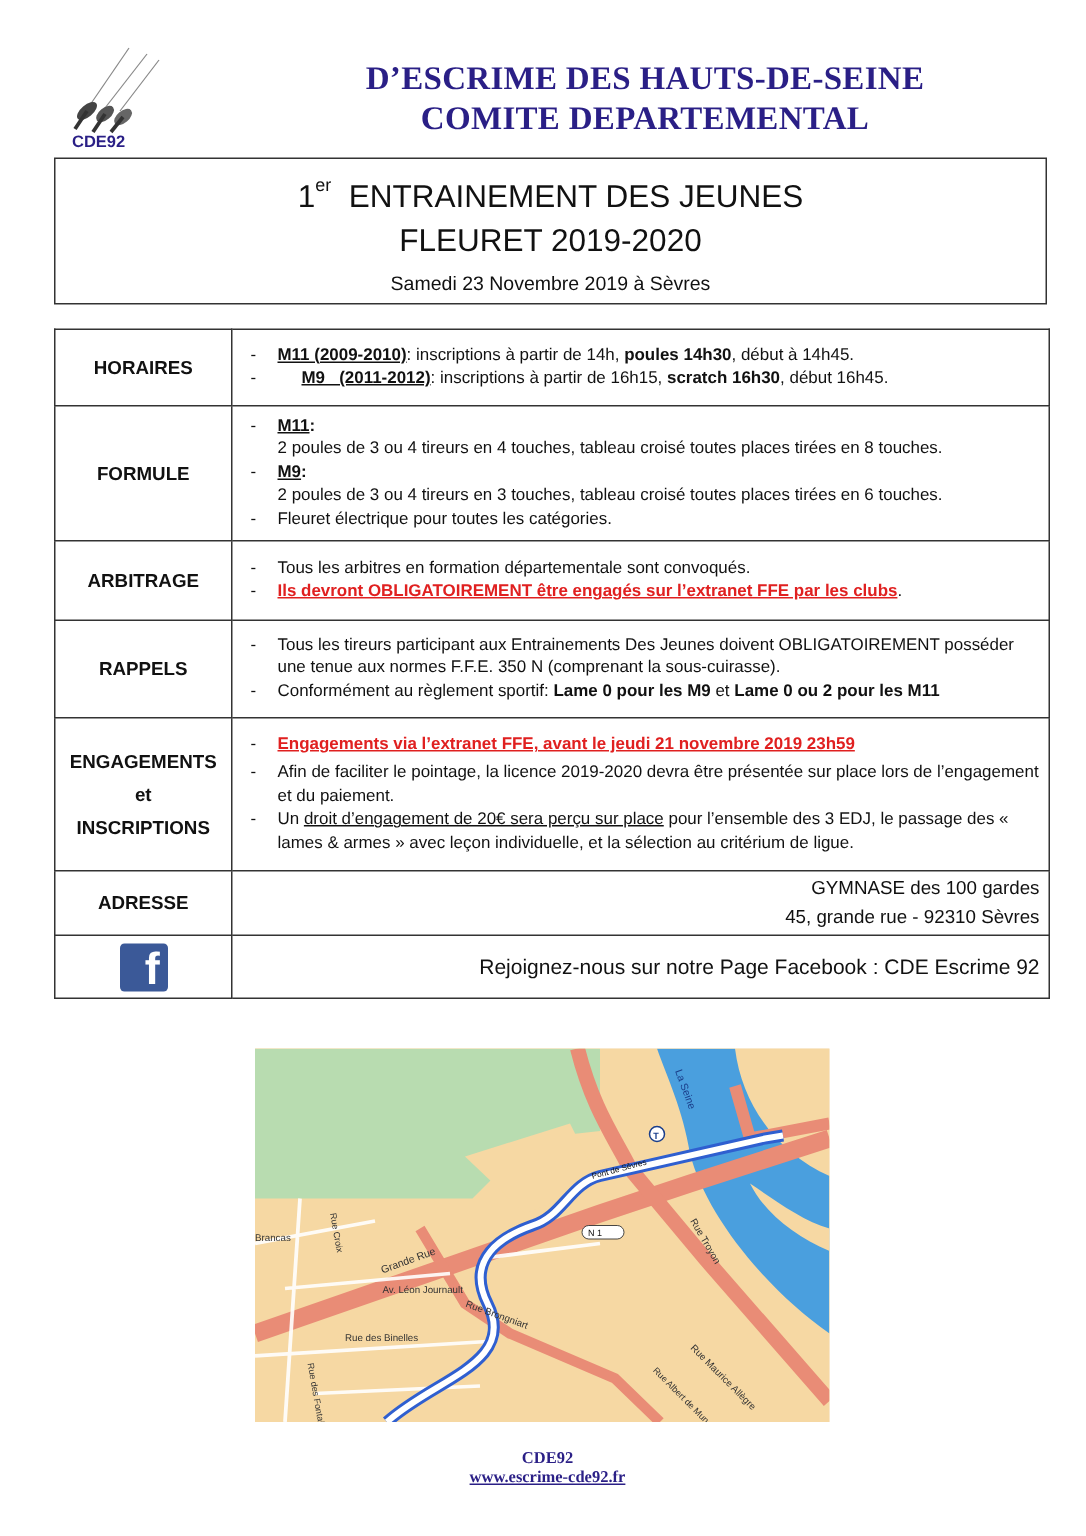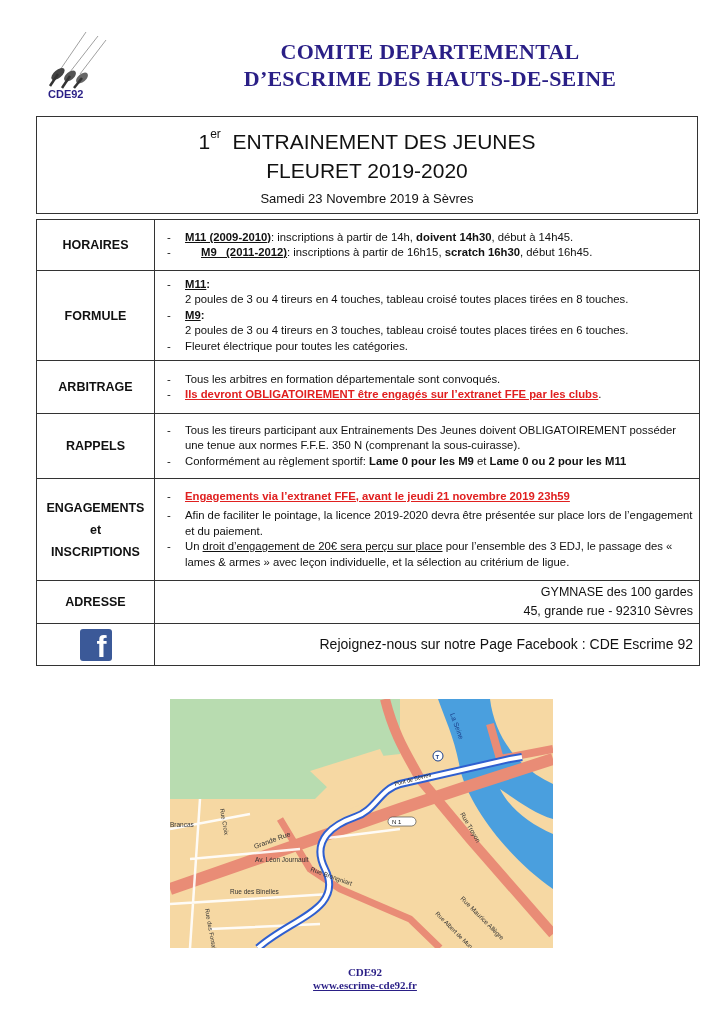--- a/index.html
+++ b/index.html
@@ -1,21 +1,21 @@
 <!DOCTYPE html>
 <html><head>
 <meta charset="utf-8">
 <style>
   html, body { margin:0; padding:0; background:#ffffff; }
   body { width:724px; height:1024px; position:relative; overflow:hidden; font-family:"Liberation Sans", sans-serif; color:#111; }
 
   .logo { position:absolute; left:42px; top:26px; width:66px; height:74px; }
   .org-title { position:absolute; left:180px; top:38px; width:500px; text-align:center; font-family:"Liberation Serif", serif; font-weight:bold; color:#2a1f86; font-size:22px; line-height:27px; letter-spacing:0.2px; }
 
-  .title-box { position:absolute; left:36px; top:116px; width:662px; height:98px; border:1.5px solid #333; box-sizing:border-box; text-align:center; }
+  .title-box { position:absolute; left:36px; top:105px; width:662px; height:98px; border:1.5px solid #333; box-sizing:border-box; text-align:center; }
   .title-line1 { margin-top:6px; font-size:21px; line-height:28px; }
   .title-line1 sup { font-size:12px; position:relative; top:-3px; }
   .title-line2 { font-size:21px; line-height:30px; }
   .title-line3 { font-size:13px; line-height:26px;text-align:center; }
 
   .info-table { position:absolute; left:36px; top:219px; width:664px; border-collapse:collapse; font-size:11.3px; }
   .info-table td { border:1.5px solid #333; vertical-align:middle; }
   .label-cell { width:115px; text-align:center; font-weight:bold; font-size:12.5px; line-height:22px; }
   .content-cell { padding:2px 6px 2px 12px; line-height:15.5px; }
   .bullet { display:flex; }
@@ -49,38 +49,38 @@
     <ellipse cx="28" cy="50" rx="7" ry="4" transform="rotate(-40 28 50)" fill="#555"></ellipse>
     <ellipse cx="40" cy="52" rx="7" ry="4" transform="rotate(-40 40 52)" fill="#666"></ellipse>
     <line x1="8" y1="60" x2="16" y2="48" stroke="#333" stroke-width="2.5"></line>
     <line x1="20" y1="62" x2="28" y2="50" stroke="#333" stroke-width="2.5"></line>
     <line x1="32" y1="62" x2="40" y2="52" stroke="#333" stroke-width="2.5"></line>
     <text x="6" y="72" font-family="Liberation Sans, sans-serif" font-size="11" font-weight="bold" fill="#2a1f86">CDE92</text>
   </svg>
 </div>
 
 <div class="org-title">
+  <div>D’ESCRIME DES HAUTS-DE-SEINE</div>
   <div>COMITE DEPARTEMENTAL</div>
-  <div>D’ESCRIME DES HAUTS-DE-SEINE</div>
 </div>
 
 <div class="title-box">
   <div class="title-line1"><span>1</span><sup>er</sup>&nbsp; <span>ENTRAINEMENT DES JEUNES</span></div>
   <div class="title-line2">FLEURET  2019-2020</div>
   <div class="title-line3">Samedi 23 Novembre 2019 à Sèvres</div>
 </div>
 
 <table class="info-table">
   <tbody>
       <tr style="height:51px;">
     <td class="label-cell">HORAIRES</td>
     <td class="content-cell">
       <div class="bullet">
             <span class="dash">-</span>
-            <span class="btext"><span class="b u">M11 (2009-2010)</span><span>: inscriptions à partir de 14h, </span><span class="b">doivent 14h30</span><span>, début à 14h45.</span></span>
+            <span class="btext"><span class="b u">M11 (2009-2010)</span><span>: inscriptions à partir de 14h, </span><span class="b">poules 14h30</span><span>, début à 14h45.</span></span>
           </div>
       <div class="bullet">
             <span class="dash">-</span>
             <span class="btext"><span class="b u" style="white-space:pre;margin-left:16px;">M9   (2011-2012)</span><span>: inscriptions à partir de 16h15, </span><span class="b">scratch 16h30</span><span>, début 16h45.</span></span>
           </div>
     </td>
   </tr>
   <tr style="height:90px;">
     <td class="label-cell">FORMULE</td>
     <td class="content-cell">

